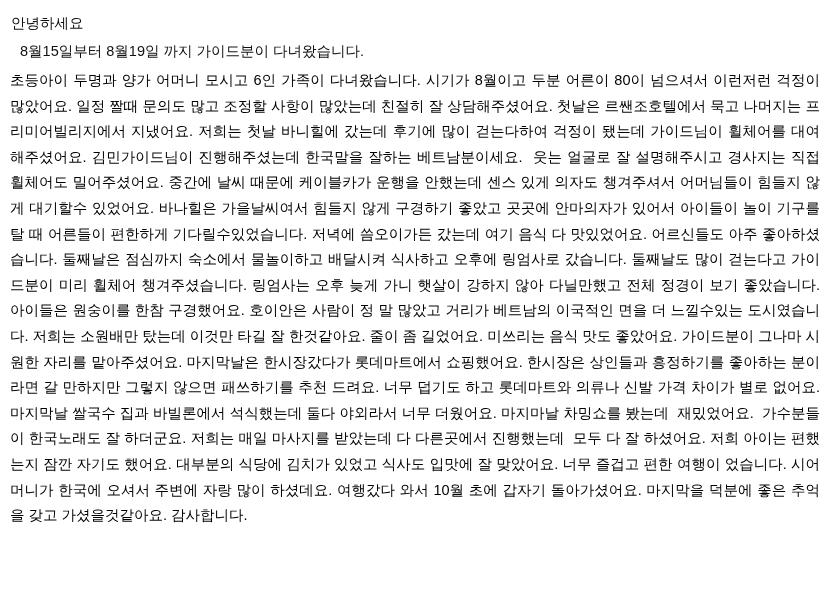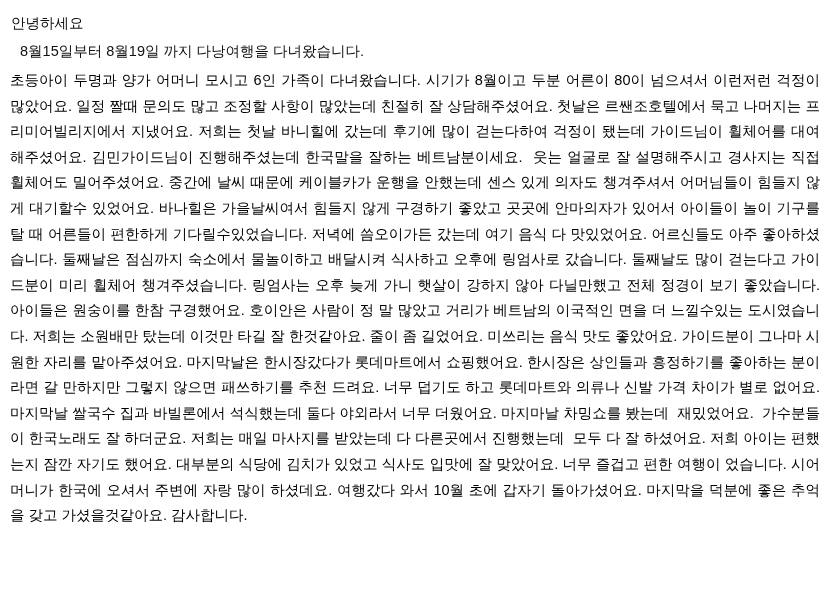--- a/index.html
+++ b/index.html
@@ -45,15 +45,15 @@
     text-justify: inter-character;
     word-break: break-all;
     white-space: pre-wrap;
   }
 </style>
 </head>
 <body>
 
 <div class="page">
   <p class="greeting">안녕하세요</p>
-  <p class="subtitle"> 8월15일부터 8월19일 까지 다낭여행을 다녀왔습니다.</p>
+  <p class="subtitle"> 8월15일부터 8월19일 까지 가이드분이 다녀왔습니다.</p>
   <p class="body-text">초등아이 두명과 양가 어머니 모시고 6인 가족이 다녀왔습니다. 시기가 8월이고 두분 어른이 80이 넘으셔서 이런저런 걱정이 많았어요. 일정 짤때 문의도 많고 조정할 사항이 많았는데 친절히 잘 상담해주셨어요. 첫날은 르쌘조호텔에서 묵고 나머지는 프리미어빌리지에서 지냈어요. 저희는 첫날 바니힐에 갔는데 후기에 많이 걷는다하여 걱정이 됐는데 가이드님이 휠체어를 대여해주셨어요. 김민가이드님이 진행해주셨는데 한국말을 잘하는 베트남분이세요.  웃는 얼굴로 잘 설명해주시고 경사지는 직접 휠체어도 밀어주셨어요. 중간에 날씨 때문에 케이블카가 운행을 안했는데 센스 있게 의자도 챙겨주셔서 어머님들이 힘들지 않게 대기할수 있었어요. 바나힐은 가을날씨여서 힘들지 않게 구경하기 좋았고 곳곳에 안마의자가 있어서 아이들이 놀이 기구를 탈 때 어른들이 편한하게 기다릴수있었습니다. 저녁에 씀오이가든 갔는데 여기 음식 다 맛있었어요. 어르신들도 아주 좋아하셨습니다. 둘째날은 점심까지 숙소에서 물놀이하고 배달시켜 식사하고 오후에 링엄사로 갔습니다. 둘째날도 많이 걷는다고 가이드분이 미리 휠체어 챙겨주셨습니다. 링엄사는 오후 늦게 가니 햇살이 강하지 않아 다닐만했고 전체 정경이 보기 좋았습니다. 아이들은 원숭이를 한참 구경했어요. 호이안은 사람이 정 말 많았고 거리가 베트남의 이국적인 면을 더 느낄수있는 도시였습니다. 저희는 소원배만 탔는데 이것만 타길 잘 한것같아요. 줄이 좀 길었어요. 미쓰리는 음식 맛도 좋았어요. 가이드분이 그나마 시원한 자리를 맡아주셨어요. 마지막날은 한시장갔다가 롯데마트에서 쇼핑했어요. 한시장은 상인들과 흥정하기를 좋아하는 분이라면 갈 만하지만 그렇지 않으면 패쓰하기를 추천 드려요. 너무 덥기도 하고 롯데마트와 의류나 신발 가격 차이가 별로 없어요. 마지막날 쌀국수 집과 바빌론에서 석식했는데 둘다 야외라서 너무 더웠어요. 마지마날 차밍쇼를 봤는데  재밌었어요.  가수분들이 한국노래도 잘 하더군요. 저희는 매일 마사지를 받았는데 다 다른곳에서 진행했는데  모두 다 잘 하셨어요. 저희 아이는 편했는지 잠깐 자기도 했어요. 대부분의 식당에 김치가 있었고 식사도 입맛에 잘 맞았어요. 너무 즐겁고 편한 여행이 었습니다. 시어머니가 한국에 오셔서 주변에 자랑 많이 하셨데요. 여행갔다 와서 10월 초에 갑자기 돌아가셨어요. 마지막을 덕분에 좋은 추억을 갖고 가셨을것같아요. 감사합니다.</p>
 </div>
 
 </body></html>

